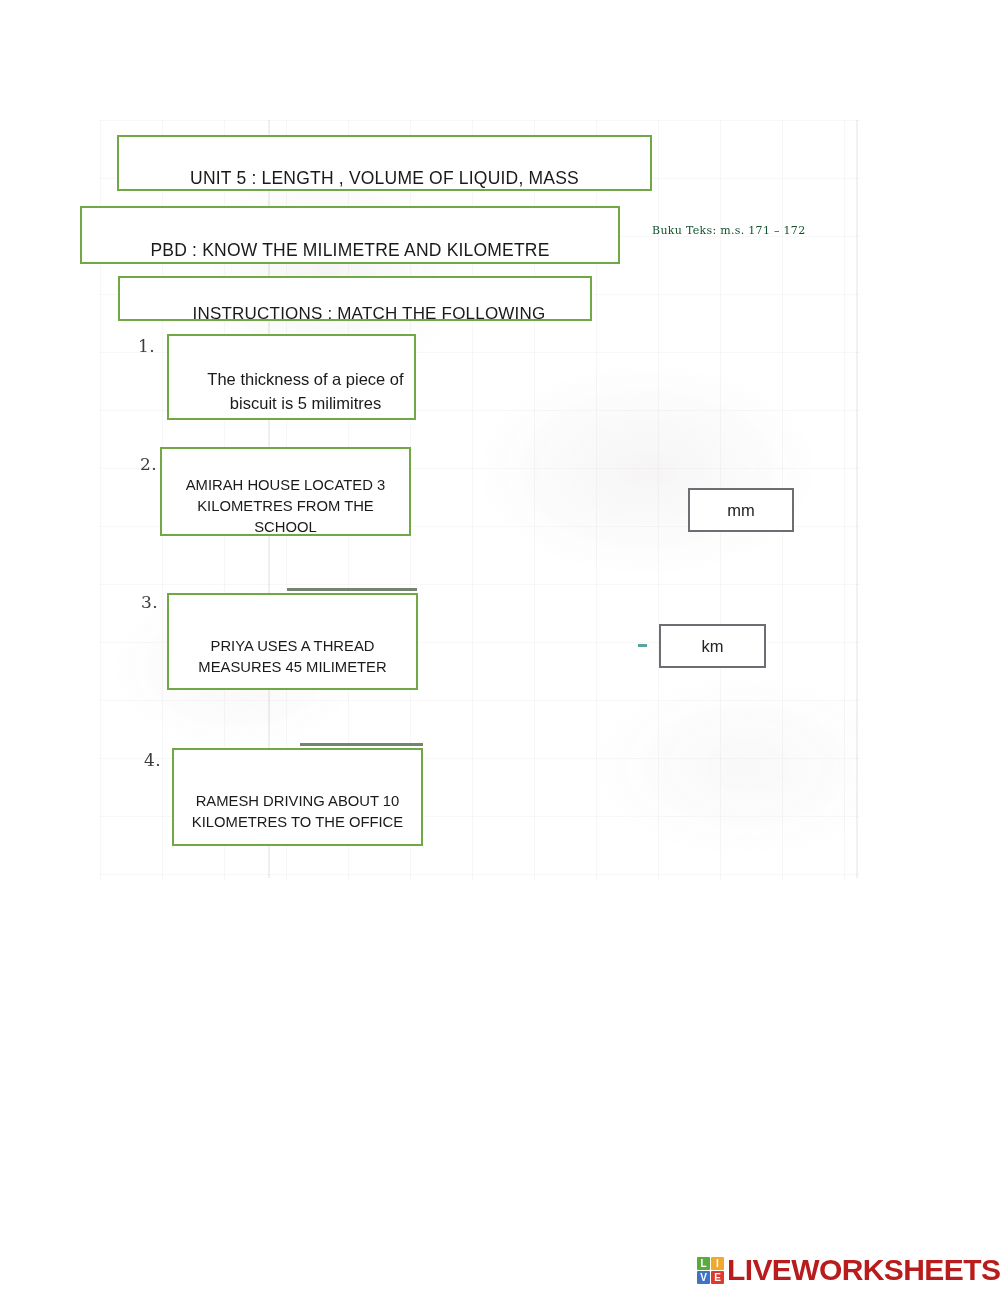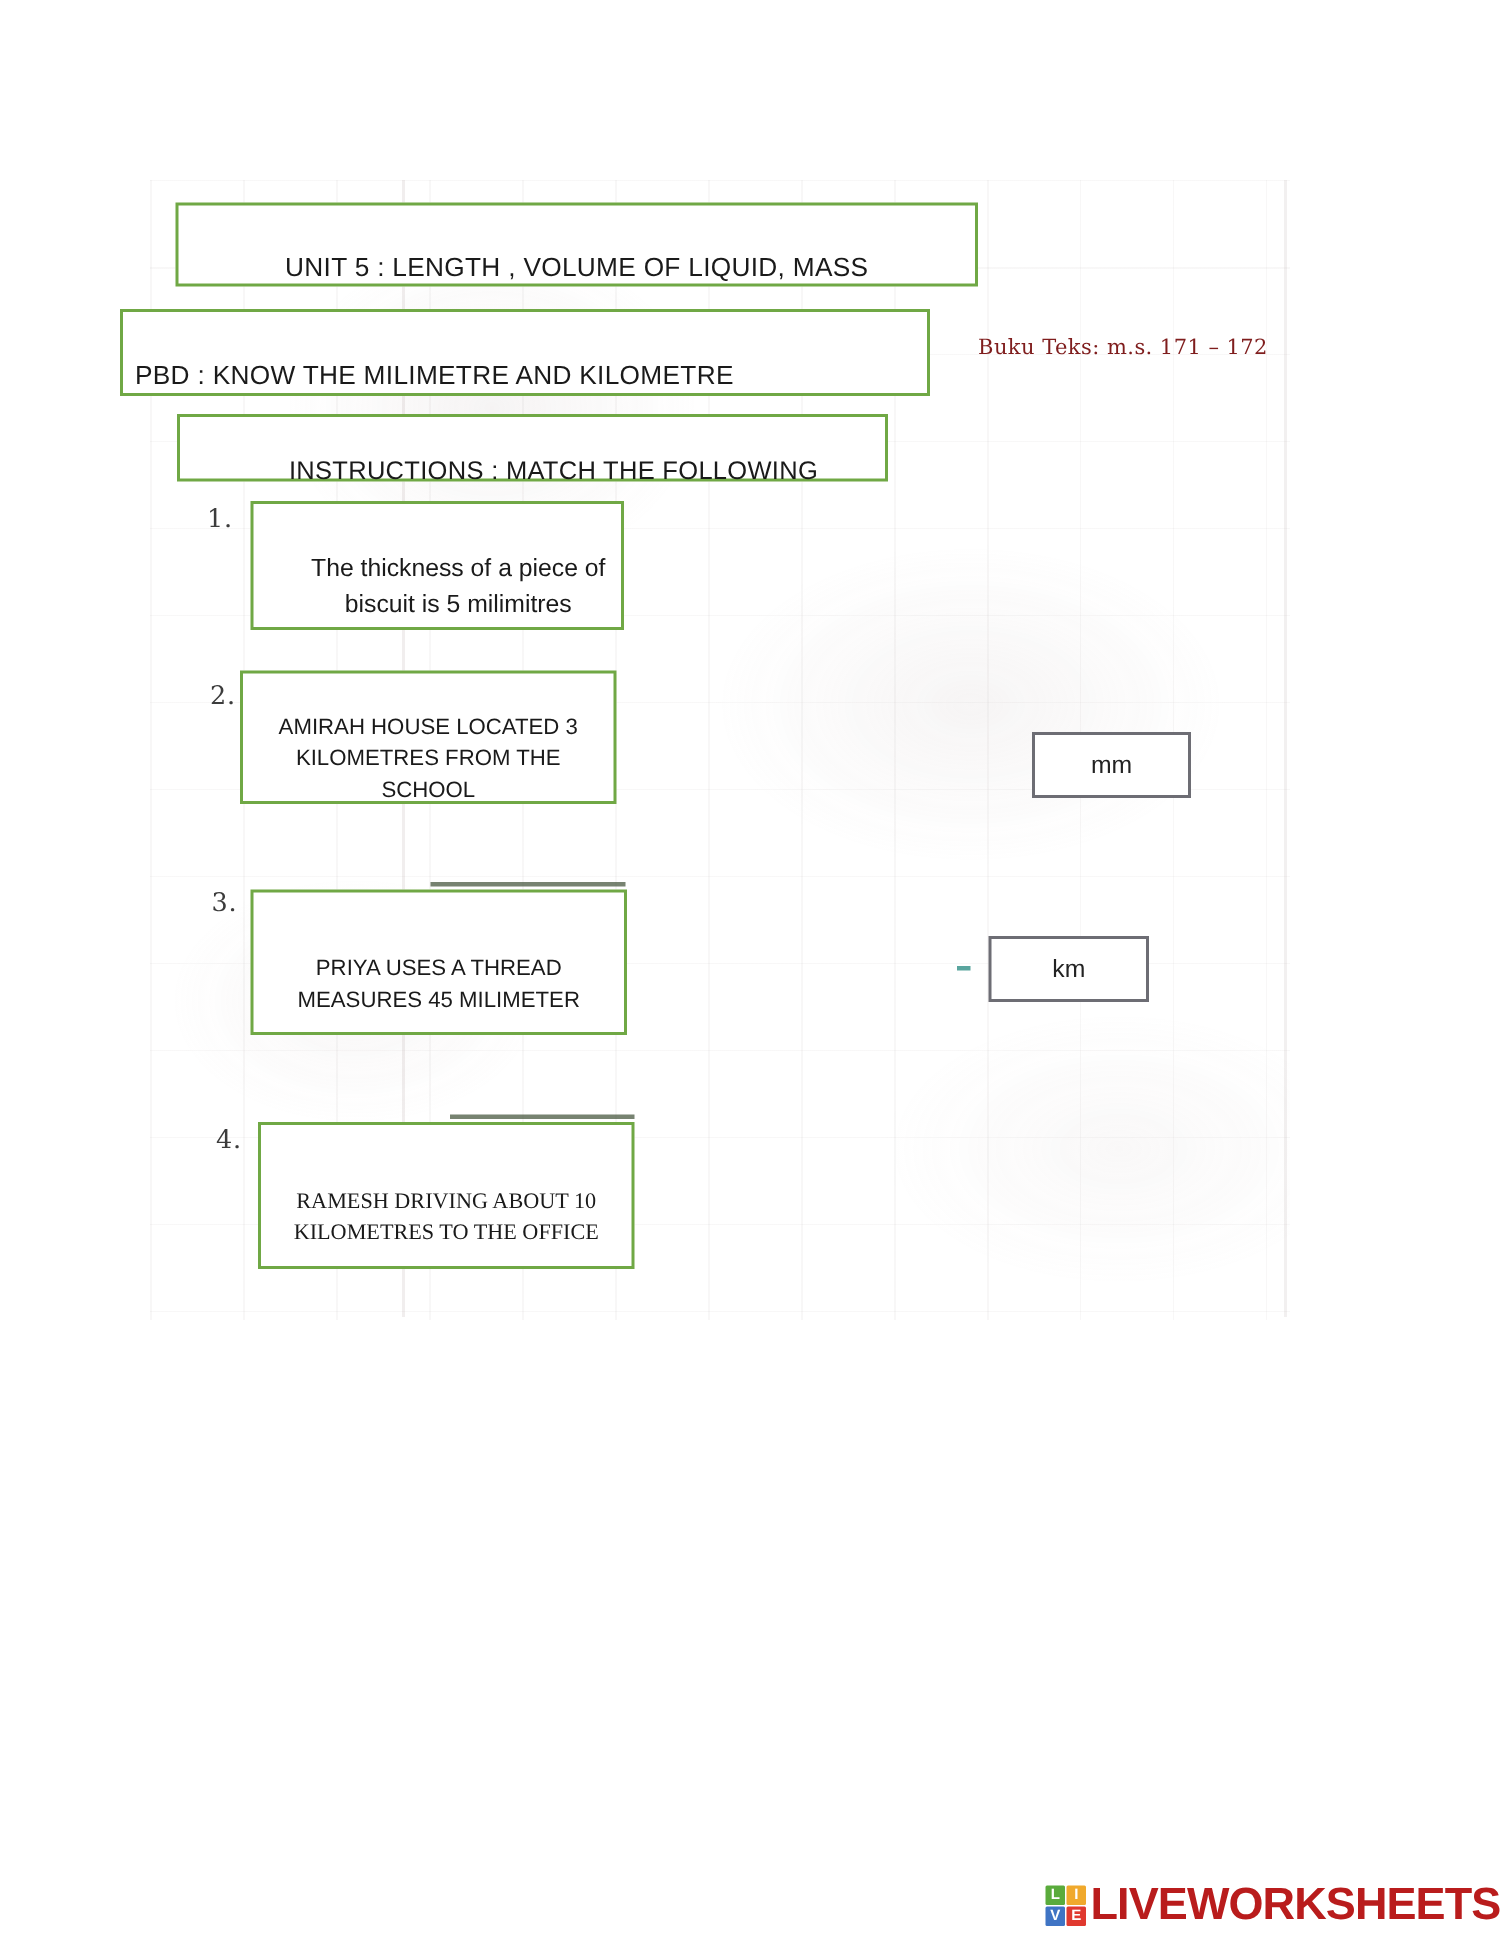--- a/index.html
+++ b/index.html
@@ -80,37 +80,37 @@
     padding: 0 8px;
     box-sizing: border-box;
     margin-top: 30px;
   }
 
   
   #box-unit   { left: 117px; top: 135px; width: 535px; height: 56px; }
   #box-unit .txt   { font-size: 17.5px; letter-spacing: .2px; }
 
   #box-pbd    { left:  80px; top: 206px; width: 540px; height: 58px; }
-  #box-pbd .txt    { font-size: 17.5px; letter-spacing: .2px; text-align: left; }
+  #box-pbd .txt    { font-size: 17.5px; letter-spacing: .2px; text-align: center; }
 
   #box-instr  { left: 118px; top: 276px; width: 474px; height: 45px; padding-left: 28px; }
   #box-instr .txt  { font-size: 17px; letter-spacing: .2px; }
 
   
   #box-q1 { left: 167px; top: 334px; width: 249px; height: 86px; padding-left: 28px; }
   #box-q1 .txt { font-size: 16.5px; line-height: 1.45; }
 
   #box-q2 { left: 160px; top: 447px; width: 251px; height: 89px; }
   #box-q2 .txt { font-size: 14.8px; line-height: 1.42; }
 
   #box-q3 { left: 167px; top: 593px; width: 251px; height: 97px; }
   #box-q3 .txt { font-size: 14.8px; line-height: 1.42; }
 
   #box-q4 { left: 172px; top: 748px; width: 251px; height: 98px; }
-  #box-q4 .txt { font-size: 14.8px; line-height: 1.42; font-family: Liberation Serif, serif; }
+  #box-q4 .txt { font-size: 14.8px; line-height: 1.42; }
 
   
   .qnum {
     position: absolute;
     font-family: "DejaVu Serif", serif;
     font-size: 17px;
     color: #3c3c3c;
     letter-spacing: .5px;
   }
   #qnum-1 { left: 138px; top: 336px; }
@@ -155,22 +155,22 @@
     opacity: .8;
     pointer-events: none;
   }
 
   
   #ref-note {
     position: absolute;
     left: 652px;
     top: 224px;
     font-family: "DejaVu Serif", serif;
-    font-size: 14px;
-    color: #7f1d1d;
+    font-size: 11px;
+    color: #14532d;
     letter-spacing: .3px;
     white-space: nowrap;
   }
 
   
   #lw-logo {
     position: absolute;
     left: 697px;
     top: 1253px;
     display: flex;

